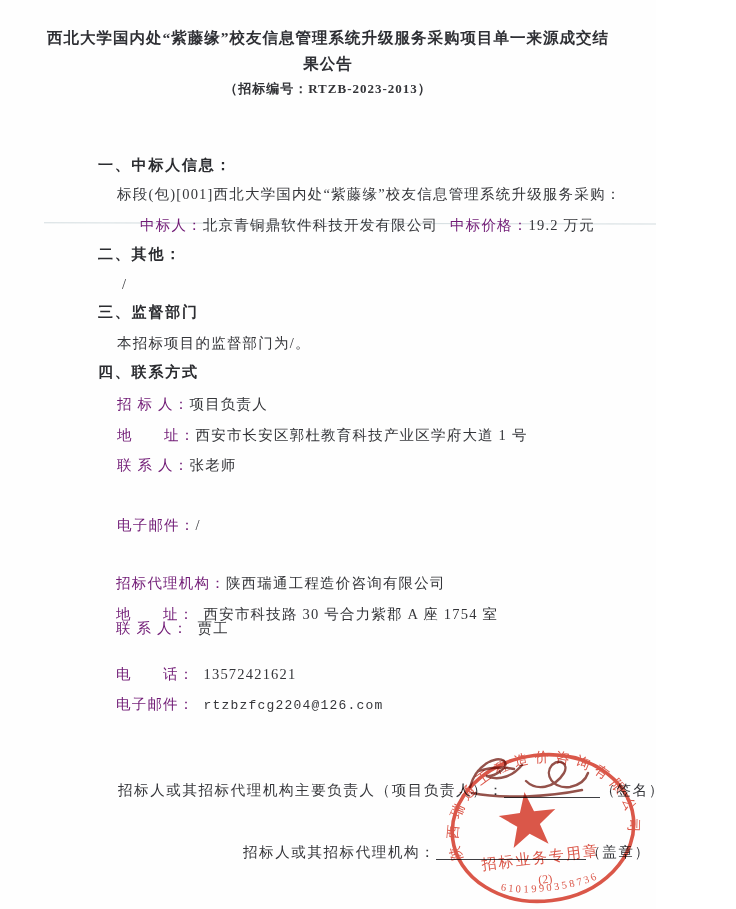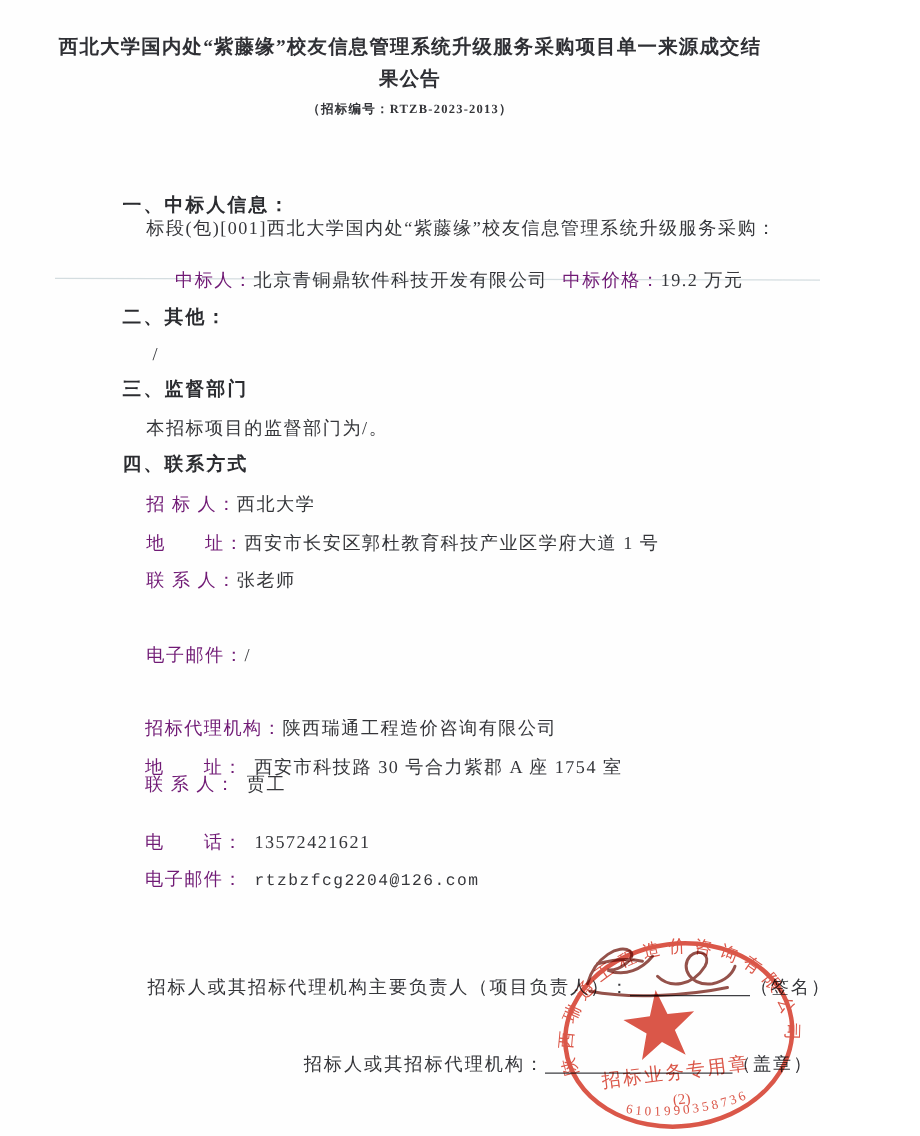--- a/index.html
+++ b/index.html
@@ -2,60 +2,60 @@
 <html><head>
 <meta charset="utf-8">
 <style>
   html,body{margin:0;padding:0;background:#ffffff;}
   .page{
     position:relative;width:656px;height:909px;background:#fefefe;overflow:hidden;
     font-family:"Liberation Serif","DejaVu Serif",serif;color:#35363a;
   }
   .line{position:absolute;white-space:nowrap;font-size:14.5px;letter-spacing:1.2px;line-height:1.15;z-index:2;}
   .title{left:0;width:100%;text-align:center;font-weight:bold;font-size:15.5px;letter-spacing:1px;color:#2f3035;}
-  .subtitle{left:0;width:100%;text-align:center;font-weight:bold;font-size:10px;letter-spacing:1px;color:#333438;}
+  .subtitle{left:0;width:100%;text-align:center;font-weight:bold;font-size:13px;letter-spacing:1px;color:#333438;}
   .h{font-weight:bold;font-size:15px;color:#2b2c30;letter-spacing:1.8px;}
   .lbl{color:#701a75;}
   .gap{padding-left:9px;}
   .scan-line{position:absolute;left:44px;top:223px;width:692px;height:1px;background:#ccd7db;opacity:.85;z-index:1;transform:rotate(.12deg);}
   .uline{display:inline-block;border-bottom:1.4px solid #3e3f43;vertical-align:-3px;height:14px;}
   .u1{width:96px;}
   .u2{width:150px;}
   .stamp{position:absolute;left:438px;top:742px;z-index:5;mix-blend-mode:multiply;opacity:.93;}
   .sig{position:absolute;left:448px;top:747px;z-index:6;mix-blend-mode:multiply;}
 </style>
 </head>
 <body>
 
 <div class="page">
 
   <div class="line title" style="top:29px">西北大学国内处“紫藤缘”校友信息管理系统升级服务采购项目单一来源成交结</div>
   <div class="line title" style="top:55px">果公告</div>
   <div class="line subtitle" style="top:82px">（招标编号：RTZB-2023-2013）</div>
 
   <div class="line h" style="left:98px;top:157px">一、中标人信息：</div>
-  <div class="line" style="left:117px;top:175px">标段(包)[001]西北大学国内处“紫藤缘”校友信息管理系统升级服务采购：</div>
+  <div class="line" style="left:117px;top:186px">标段(包)[001]西北大学国内处“紫藤缘”校友信息管理系统升级服务采购：</div>
   <div class="line" style="left:140px;top:217px">
     <span class="lbl">中标人：</span><span>北京青铜鼎软件科技开发有限公司</span>
   </div>
   <div class="line" style="left:450px;top:217px">
     <span class="lbl">中标价格：</span><span>19.2 万元</span>
   </div>
   <div class="scan-line"></div>
 
   <div class="line h" style="left:98px;top:246px">二、其他：</div>
   <div class="line" style="left:122px;top:276px">/</div>
 
   <div class="line h" style="left:98px;top:304px">三、监督部门</div>
   <div class="line" style="left:117px;top:335px">本招标项目的监督部门为/。</div>
 
   <div class="line h" style="left:98px;top:364px">四、联系方式</div>
 
   <div class="line" style="left:117px;top:396px">
-    <span class="lbl">招 标 人：</span><span>西北大学</span>
+    <span class="lbl">招 标 人：</span><span>项目负责人</span>
   </div>
   <div class="line" style="left:117px;top:427px">
     <span class="lbl">地　　址：</span><span>西安市长安区郭杜教育科技产业区学府大道 1 号</span>
   </div>
   <div class="line" style="left:117px;top:457px">
     <span class="lbl">联 系 人：</span><span>张老师</span>
   </div>
   <div class="line" style="left:117px;top:517px">
     <span class="lbl">电子邮件：</span><span>/</span>
   </div>

